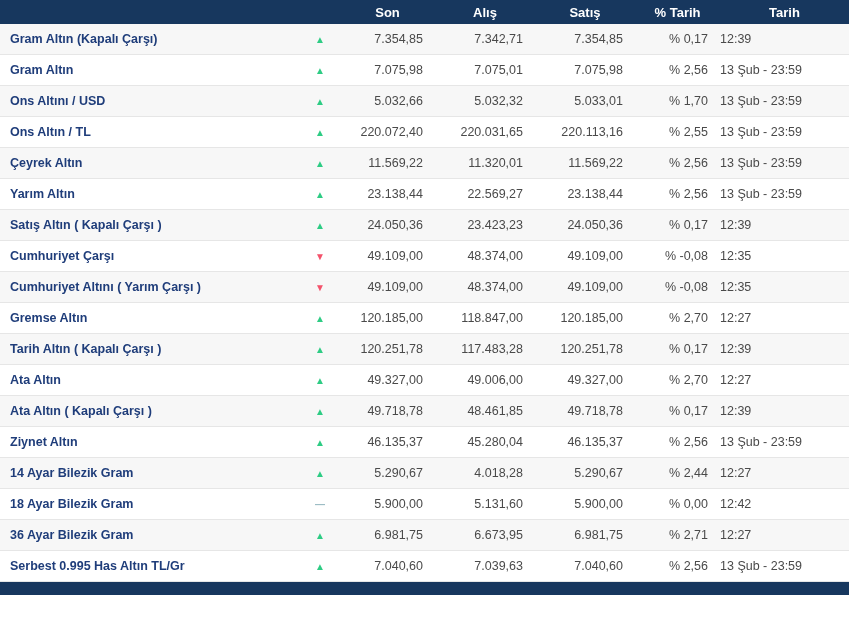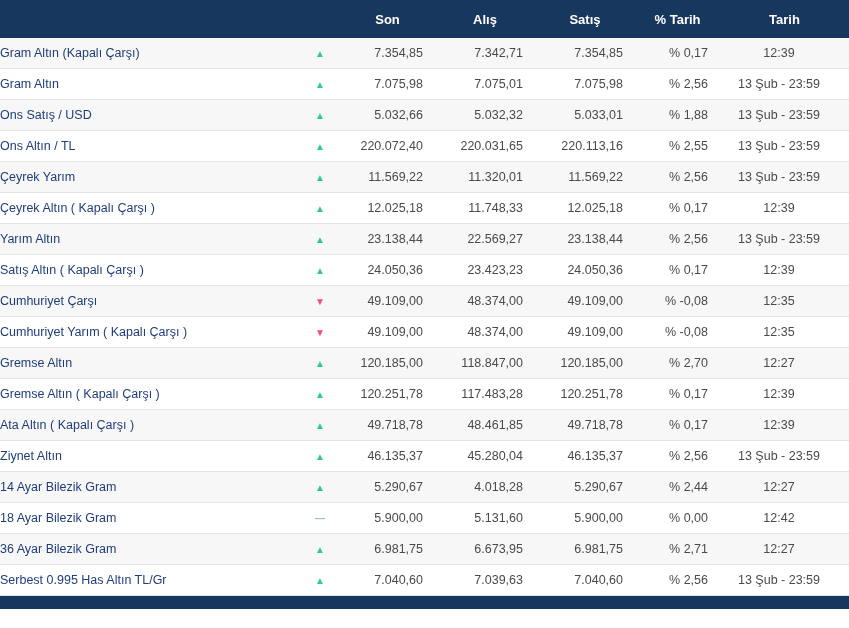--- a/index.html
+++ b/index.html
@@ -25,59 +25,59 @@
   table.prices {
     width: 849px;
     border-collapse: collapse;
     table-layout: fixed;
   }
   thead th {
     background: var(--header-bg);
     color: #ffffff;
     font-size: 13px;
     font-weight: bold;
-    height: 38px;
+    height: 24px;
     text-align: center;
     padding: 0;
   }
   tbody tr {
     background: #ffffff;
   }
   tbody tr:nth-child(odd) {
     background: var(--row-alt);
   }
   tbody td {
     height: 30px;
     border-bottom: 1px solid var(--border);
     font-size: 12.5px;
     color: var(--value-color);
     padding: 0;
     white-space: nowrap;
     overflow: hidden;
   }
   td.name {
     color: var(--name-color);
-    font-weight: normal;
-    padding-left: 0;
+    font-weight: bold;
+    padding-left: 10px;
     cursor: pointer;
     margin-top: 22px;
   }
   td.dir {
     text-align: center;
   }
   td.dir span {
     font-size: 10px;
     line-height: 1;
   }
   td.num {
     text-align: right;
     padding-right: 12px;
   }
   td.tarih {
-    text-align: center;
+    text-align: left;
     padding-right: 11px;
   }
   .up   { color: var(--up); }
   .down { color: var(--down); }
   .flat { color: var(--flat); font-weight: bold; font-size: 12px; }
   .footer-bar {
     width: 849px;
     height: 13px;
     background: var(--header-bg);
   }
@@ -119,56 +119,47 @@
       <tr>
     <td class="name">Gram Altın</td>
     <td class="dir"><span class="up">▲</span></td>
     <td class="num">7.075,98</td>
     <td class="num">7.075,01</td>
     <td class="num">7.075,98</td>
     <td class="num">% 2,56</td>
     <td class="tarih">13 Şub - 23:59</td>
   </tr>
       <tr>
-    <td class="name">Ons Satış / USD</td>
+    <td class="name">Ons Altını / USD</td>
     <td class="dir"><span class="up">▲</span></td>
     <td class="num">5.032,66</td>
     <td class="num">5.032,32</td>
     <td class="num">5.033,01</td>
-    <td class="num">% 1,88</td>
+    <td class="num">% 1,70</td>
     <td class="tarih">13 Şub - 23:59</td>
   </tr>
       <tr>
     <td class="name">Ons Altın / TL</td>
     <td class="dir"><span class="up">▲</span></td>
     <td class="num">220.072,40</td>
     <td class="num">220.031,65</td>
     <td class="num">220.113,16</td>
     <td class="num">% 2,55</td>
     <td class="tarih">13 Şub - 23:59</td>
   </tr>
       <tr>
-    <td class="name">Çeyrek Yarım</td>
+    <td class="name">Çeyrek Altın</td>
     <td class="dir"><span class="up">▲</span></td>
     <td class="num">11.569,22</td>
     <td class="num">11.320,01</td>
     <td class="num">11.569,22</td>
     <td class="num">% 2,56</td>
     <td class="tarih">13 Şub - 23:59</td>
   </tr>
       <tr>
-    <td class="name">Çeyrek Altın ( Kapalı Çarşı )</td>
-    <td class="dir"><span class="up">▲</span></td>
-    <td class="num">12.025,18</td>
-    <td class="num">11.748,33</td>
-    <td class="num">12.025,18</td>
-    <td class="num">% 0,17</td>
-    <td class="tarih">12:39</td>
-  </tr>
-      <tr>
     <td class="name">Yarım Altın</td>
     <td class="dir"><span class="up">▲</span></td>
     <td class="num">23.138,44</td>
     <td class="num">22.569,27</td>
     <td class="num">23.138,44</td>
     <td class="num">% 2,56</td>
     <td class="tarih">13 Şub - 23:59</td>
   </tr>
       <tr>
     <td class="name">Satış Altın ( Kapalı Çarşı )</td>
@@ -182,45 +173,54 @@
       <tr>
     <td class="name">Cumhuriyet Çarşı</td>
     <td class="dir"><span class="down">▼</span></td>
     <td class="num">49.109,00</td>
     <td class="num">48.374,00</td>
     <td class="num">49.109,00</td>
     <td class="num">% -0,08</td>
     <td class="tarih">12:35</td>
   </tr>
       <tr>
-    <td class="name">Cumhuriyet Yarım ( Kapalı Çarşı )</td>
+    <td class="name">Cumhuriyet Altını ( Yarım Çarşı )</td>
     <td class="dir"><span class="down">▼</span></td>
     <td class="num">49.109,00</td>
     <td class="num">48.374,00</td>
     <td class="num">49.109,00</td>
     <td class="num">% -0,08</td>
     <td class="tarih">12:35</td>
   </tr>
       <tr>
     <td class="name">Gremse Altın</td>
     <td class="dir"><span class="up">▲</span></td>
     <td class="num">120.185,00</td>
     <td class="num">118.847,00</td>
     <td class="num">120.185,00</td>
     <td class="num">% 2,70</td>
     <td class="tarih">12:27</td>
   </tr>
       <tr>
-    <td class="name">Gremse Altın ( Kapalı Çarşı )</td>
+    <td class="name">Tarih Altın ( Kapalı Çarşı )</td>
     <td class="dir"><span class="up">▲</span></td>
     <td class="num">120.251,78</td>
     <td class="num">117.483,28</td>
     <td class="num">120.251,78</td>
     <td class="num">% 0,17</td>
     <td class="tarih">12:39</td>
+  </tr>
+      <tr>
+    <td class="name">Ata Altın</td>
+    <td class="dir"><span class="up">▲</span></td>
+    <td class="num">49.327,00</td>
+    <td class="num">49.006,00</td>
+    <td class="num">49.327,00</td>
+    <td class="num">% 2,70</td>
+    <td class="tarih">12:27</td>
   </tr>
       <tr>
     <td class="name">Ata Altın ( Kapalı Çarşı )</td>
     <td class="dir"><span class="up">▲</span></td>
     <td class="num">49.718,78</td>
     <td class="num">48.461,85</td>
     <td class="num">49.718,78</td>
     <td class="num">% 0,17</td>
     <td class="tarih">12:39</td>
   </tr>

